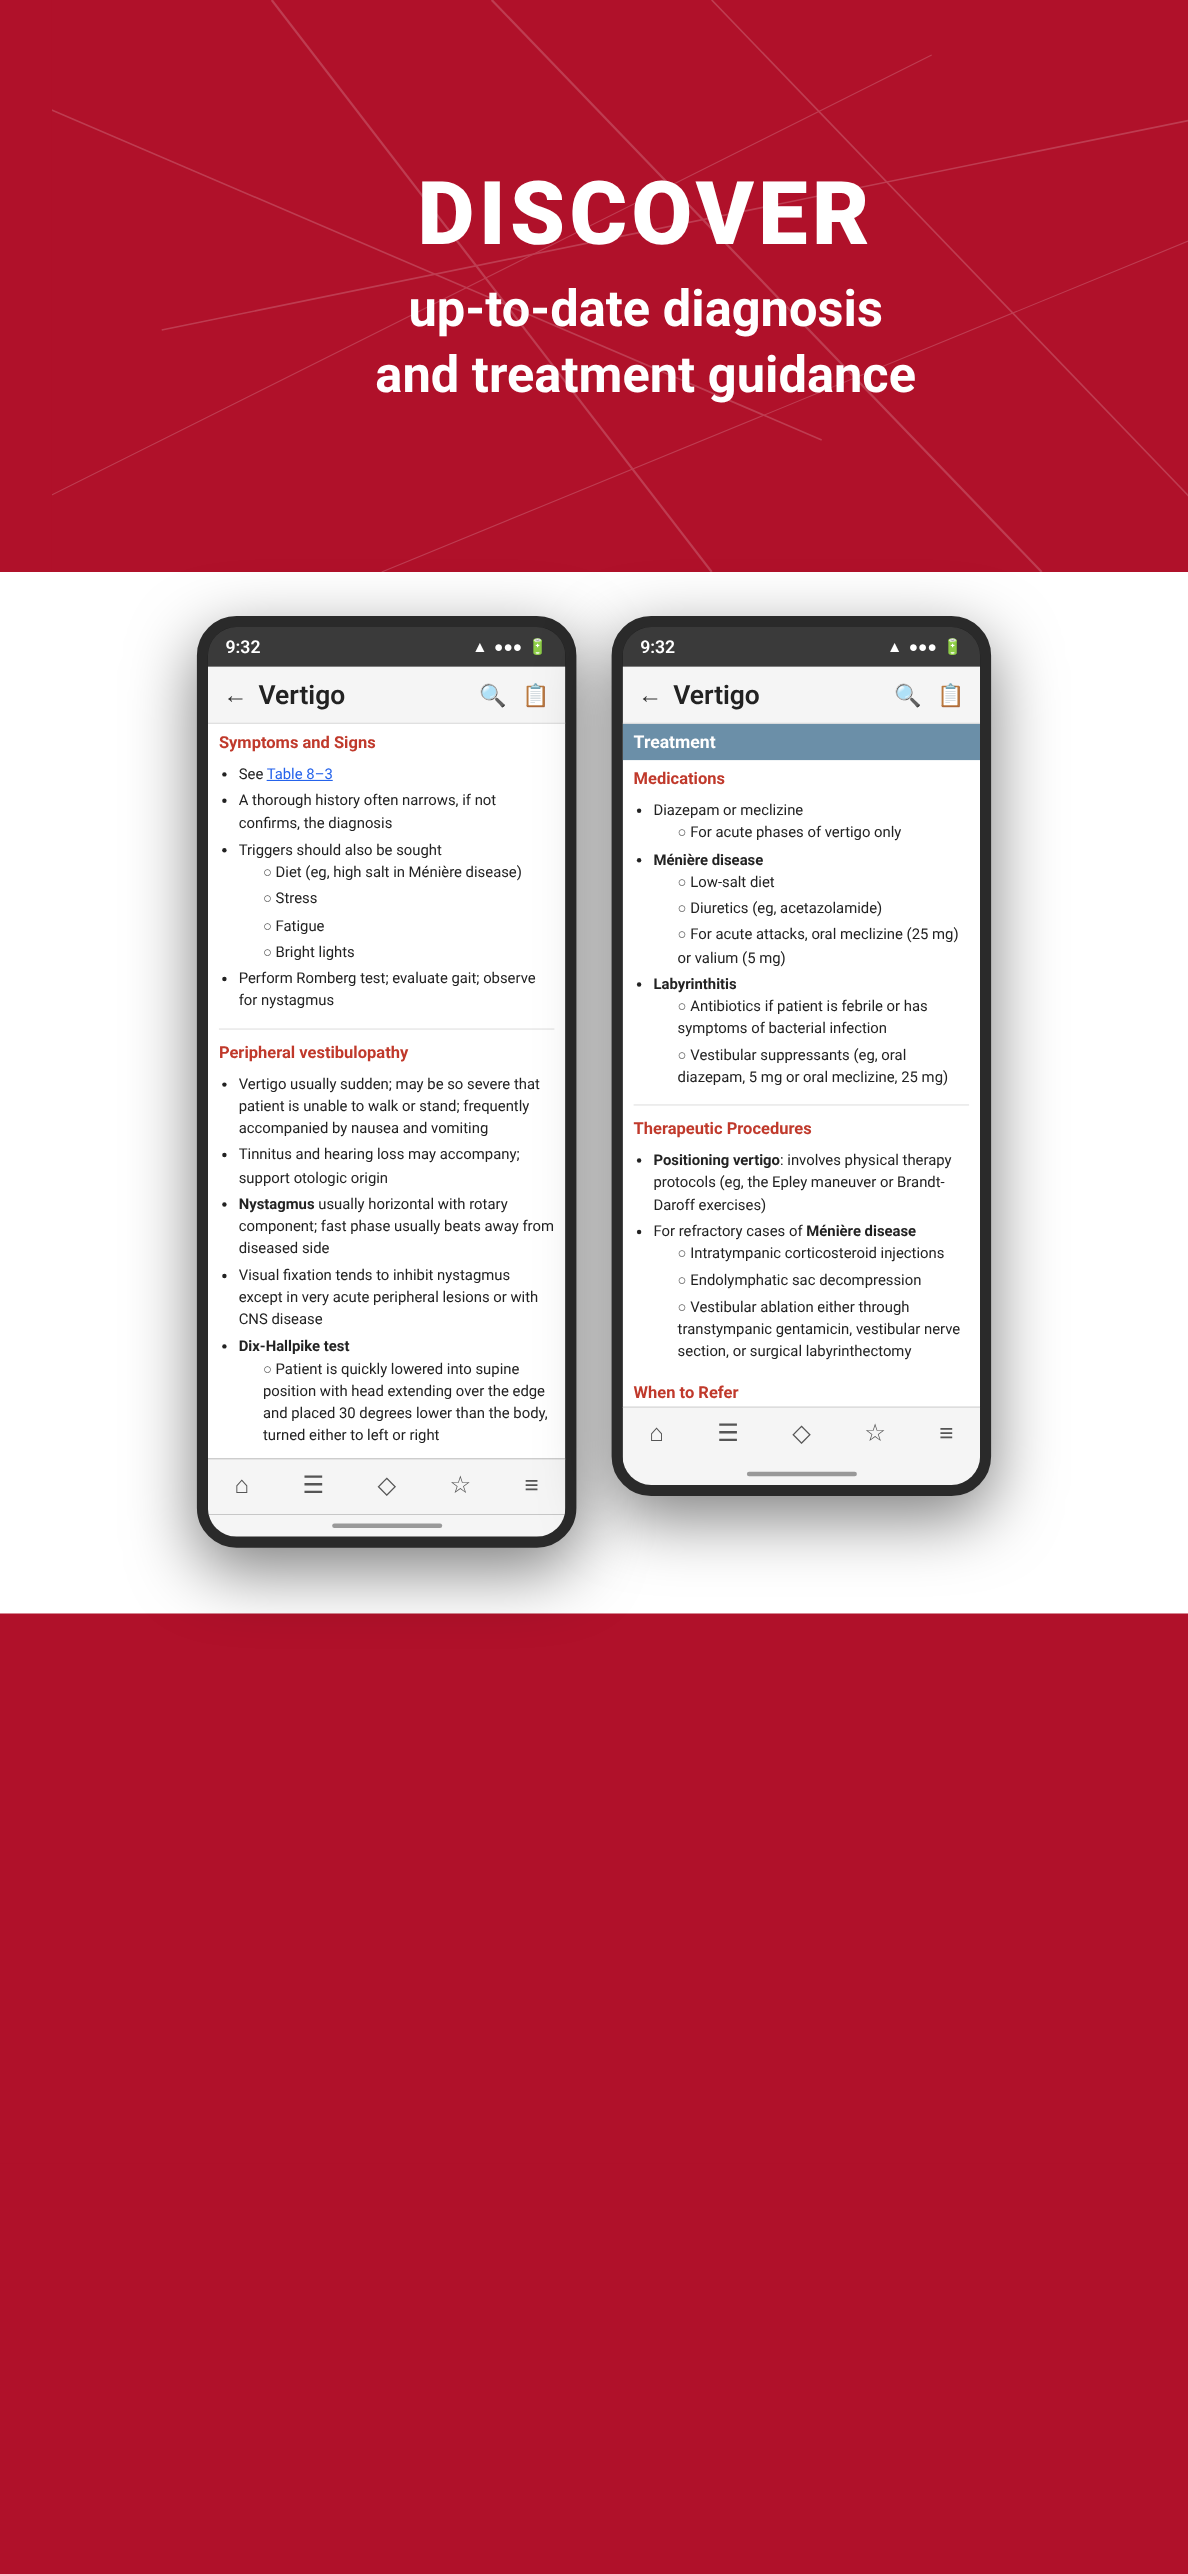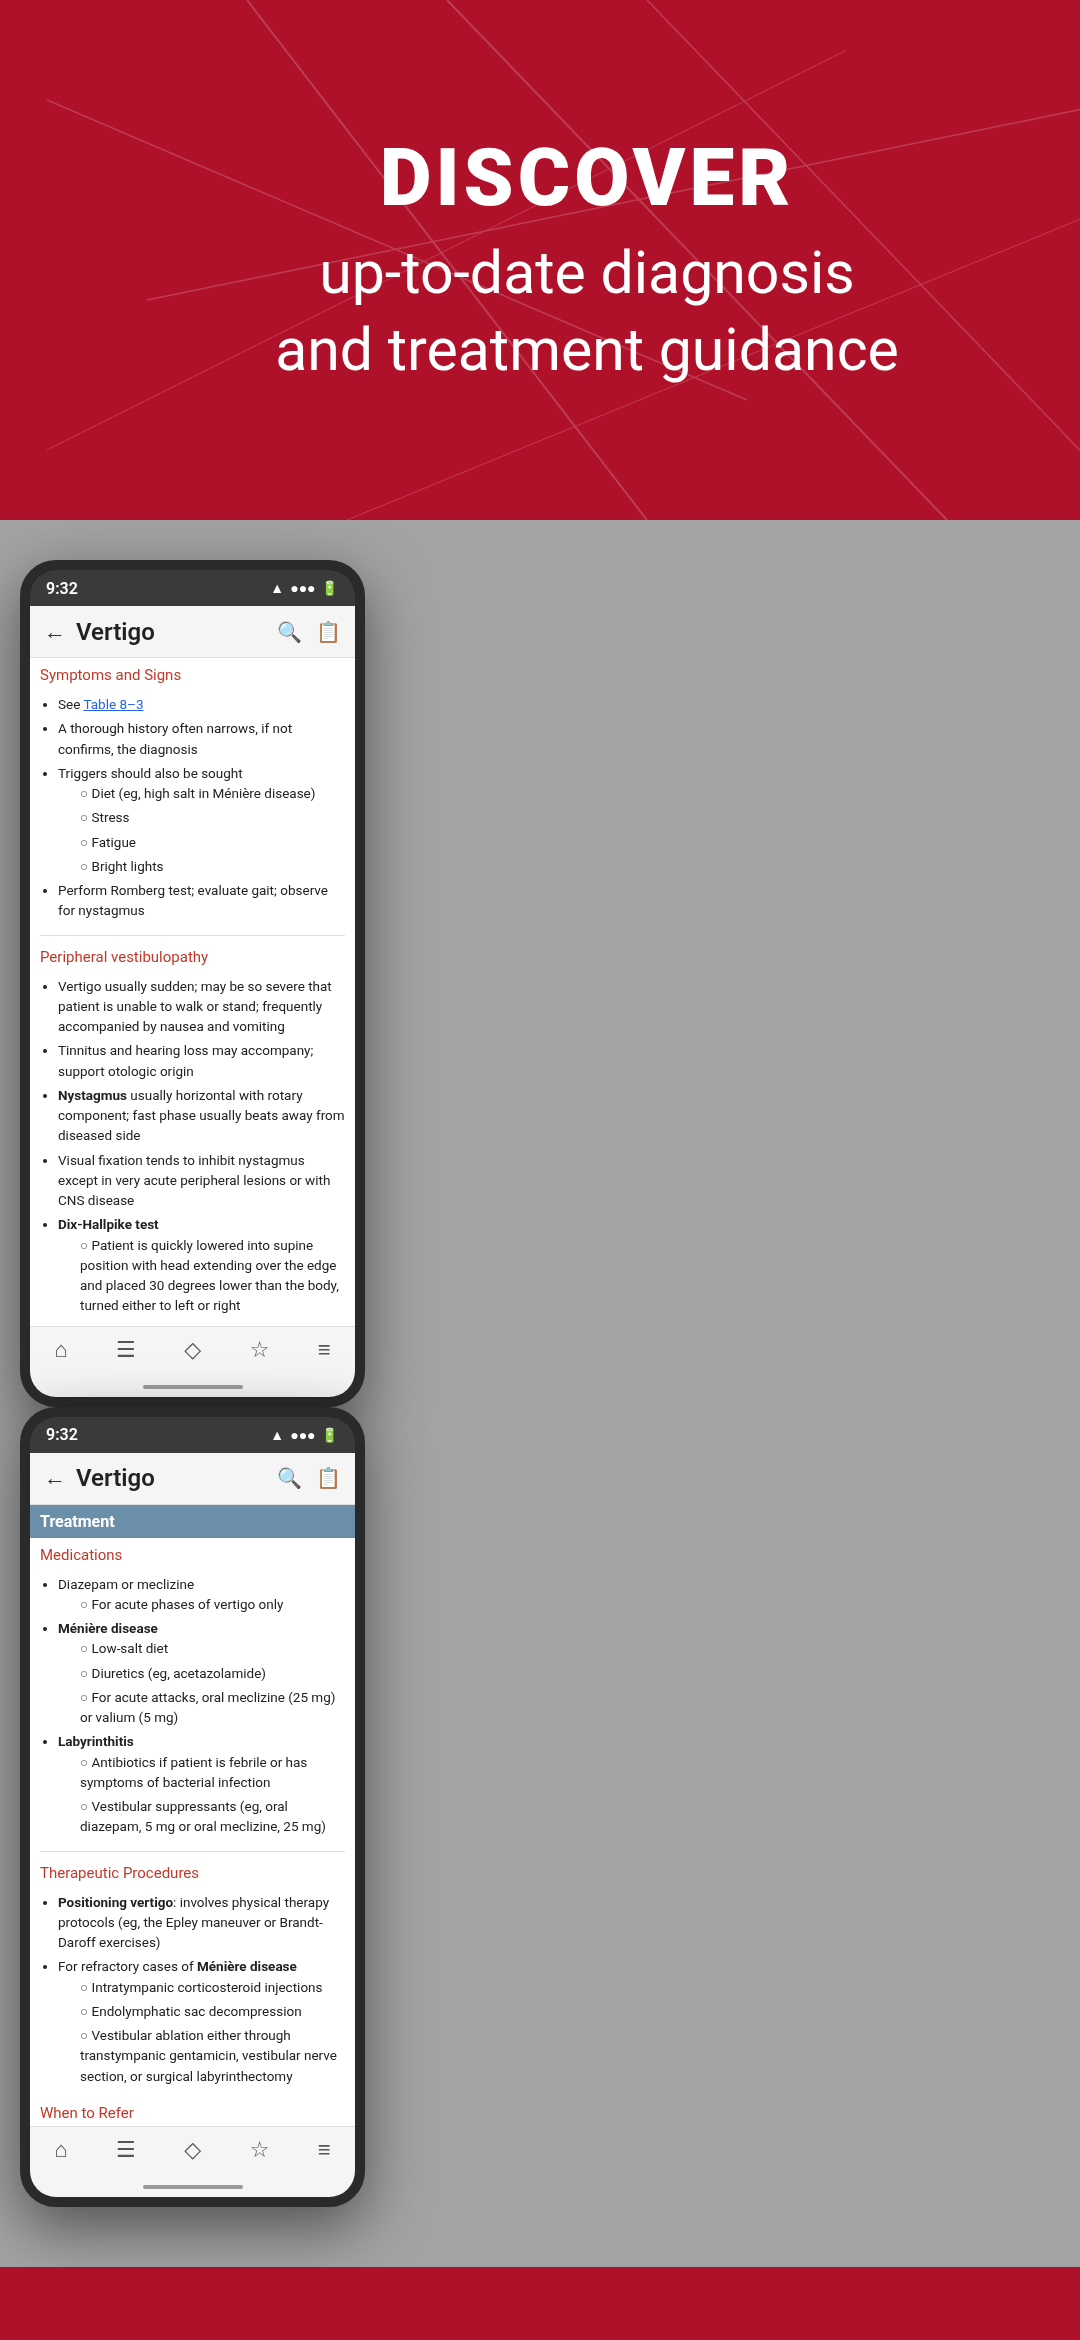--- a/index.html
+++ b/index.html
@@ -34,39 +34,38 @@
     .hero-discover {
       font-size: 80px;
       font-weight: 900;
       color: #ffffff;
       letter-spacing: 4px;
       text-transform: uppercase;
       position: relative;
       z-index: 1;
     }
     .hero-subtitle {
-      font-size: 59px;
-      font-weight: 400;
+      font-size: 46px;
+      font-weight: 700;
       color: #ffffff;
       text-align: center;
       line-height: 1.3;
       position: relative;
       z-index: 1;
       margin-top: 10px;
     }
 
     
     .phones-section {
       width: 100%;
-      background-color: #a3a3a3;
-      display: flex;
-      flex-direction: column;
+      background-color: #ffffff;
+      display: flex;
       justify-content: center;
       align-items: flex-start;
-      gap: 0px;
+      gap: 12px;
       padding: 40px 20px 60px 20px;
     }
 
     
     .phone-mockup {
       width: 345px;
       border-radius: 36px;
       background: #1a1a1a;
       border: 10px solid #2a2a2a;
       overflow: hidden;
@@ -137,21 +136,21 @@
       color: #ffffff;
       font-size: 16px;
       font-weight: 700;
       padding: 7px 10px;
     }
 
     
     .subsection-header {
       color: #c0392b;
       font-size: 15px;
-      font-weight: 400;
+      font-weight: 700;
       padding: 8px 10px 4px 10px;
     }
 
     
     .content-body {
       padding: 6px 10px;
       font-size: 13.5px;
       color: #222;
       line-height: 1.5;
     }

